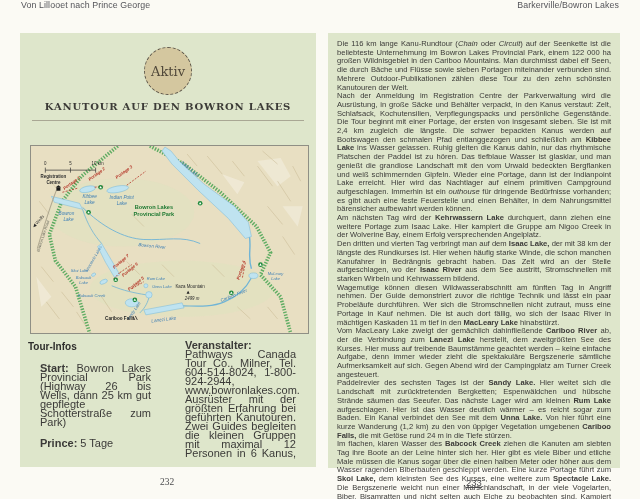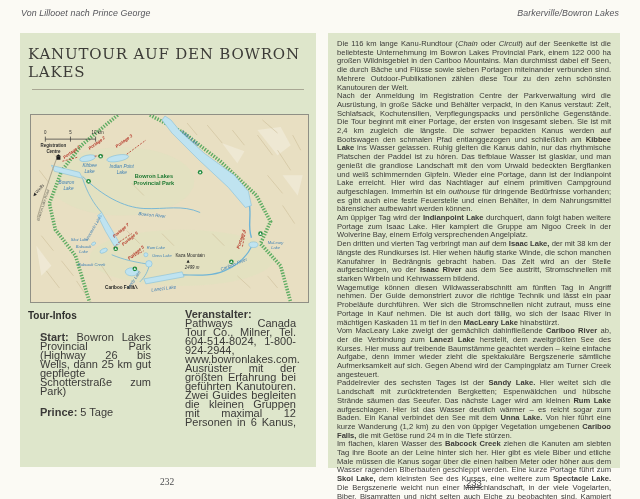--- a/index.html
+++ b/index.html
@@ -2,36 +2,36 @@
 <html lang="de"><head>
 <meta charset="utf-8">
 <style>
   html,body{margin:0;padding:0;}
   body{
     width:640px;height:499px;overflow:hidden;position:relative;
     background:#fbfaf4;
     font-family:"Liberation Sans",sans-serif;
     -webkit-font-smoothing:antialiased;
   }
-  .hdr{position:absolute;top:8px;font-size:8.8px;color:#55555a;letter-spacing:.1px;font-style:italic;}
+  .hdr{position:absolute;top:0;font-size:8.8px;color:#55555a;letter-spacing:.1px;}
   .hdr-left{left:21px;}
   .hdr-right{right:21px;text-align:left;}
   .box{position:absolute;background:#dee6cb;box-sizing:border-box;}
   .box-left{left:20px;top:33px;width:296px;height:434px;padding:8px 8px 6px;}
   .box-right{left:328px;top:33px;width:292px;height:435px;padding:7px 9px;}
   .badge{
     width:46px;height:46px;border-radius:50%;
     border:1.6px dashed #5e574a;background:#d4c79f;
     margin:6px auto 6px;display:flex;align-items:center;justify-content:center;
     font-family:"DejaVu Serif",serif;font-size:13px;color:#50483a;
   }
   .title{
-    margin:4px 0 0;text-align:left;
-    font-family:"DejaVu Serif",serif;font-weight:400;
-    font-size:15px;letter-spacing:.8px;color:#3c3b37;
+    margin:4px 0 0;text-align:center;
+    font-family:"DejaVu Serif",serif;font-weight:700;
+    font-size:10px;letter-spacing:.8px;color:#3c3b37;
   }
   .rule{border-top:1px solid #a9a794;margin:8px 4px 0;}
   .map{margin:24px auto 0;width:277px;height:187px;}
   .map svg{display:block;border:.6px solid #8f8f85;background:#e8dfc2;}
   .tour{margin-top:9px;height:122px;overflow:hidden;
         column-count:2;column-gap:10px;}
   .tour h2{margin:0 0 3px;font-size:10px;color:#2e2e2c;}
   .tour p{margin:12px;font-size:11px;line-height:9px;text-align:justify;color:#3b3a38;}
   .box-right p{margin:0;font-size:7.6px;line-height:8.7px;text-align:justify;color:#3b3a38;}
   .b{font-weight:700;}
@@ -51,20 +51,23 @@
 </style>
 </head>
 <body>
 
 <div class="sheet">
 
   <div class="hdr hdr-left">Von Lillooet nach Prince George</div>
   <div class="hdr hdr-right">Barkerville/Bowron Lakes</div>
 
   <section class="box box-left">
+    <div class="badge">
+      <span>Aktiv</span>
+    </div>
     <h1 class="title">KANUTOUR AUF DEN BOWRON LAKES</h1>
     <div class="rule"></div>
 
     <div class="map">
       <svg width="277" height="187" viewBox="0 0 275 186">
 
         <rect x="0" y="0" width="275" height="186" fill="#e8dfc2"></rect>
         <ellipse cx="90" cy="66" rx="72" ry="34" fill="#dde4bf" opacity=".5"></ellipse>
         <ellipse cx="150" cy="142" rx="92" ry="28" fill="#dde4bf" opacity=".45"></ellipse>
 
@@ -214,21 +217,21 @@
       <p><span class="b">Prince: </span><span>5 Tage</span></p>
       <p><span class="b">Veranstalter: </span><span>Pathways Canada Tour Co., Milner, Tel. 604-514-8024, 1-800-924-2944, www.bowronlakes.com. Ausrüster mit der größten Erfahrung bei geführten Kanutouren. Zwei Guides begleiten die kleinen Gruppen mit maximal 12 Personen in 6 Kanus, die komplette Ausrüstung wird gestellt. Becker's Lodge, Wells, Tel. 250-992-8864, 1-800-808-4761 (Reservation Office), 1-604-629-9694 (Lodge, Mai–Sept.), www.beckerslodge.ca. Vermietung von Kanus, Kajaks und Ausrüstung, Transport. Unterkunft in Cabins €. Geführte Paddeltouren werden von der Lodge leider nicht mehr angeboten.</span></p>
       <p><span class="b">Highway: </span><span>geführte 8-Tages-Tour $ 2460, Kanuverleih je nach Boot $ 220–420 für 8 Tage, 1/2- bis 3-tägige Rentals $ 50–200. Termine zwischen Mitte Juni und Anfang September.</span></p>
 
     </div>
   </section>
 
   <section class="box box-right">
     <p><span>Die 116 km lange Kanu-Rundtour (</span><span class="i">Chain</span><span> oder </span><span class="i">Circuit</span><span>) auf der Seenkette ist die beliebteste Unternehmung im Bowron Lakes Provincial Park, einem 122 000 ha großen Wildnisgebiet in den Cariboo Mountains. Man durchmisst dabei elf Seen, die durch Bäche und Flüsse sowie sieben Portagen miteinander verbunden sind. Mehrere Outdoor-Publikationen zählen diese Tour zu den zehn schönsten Kanutouren der Welt.</span></p>
     <p><span>Nach der Anmeldung im Registration Centre der Parkverwaltung wird die Ausrüstung, in große Säcke und Behälter verpackt, in den Kanus verstaut: Zelt, Schlafsack, Kochutensilien, Verpflegungspacks und persönliche Gegenstände. Die Tour beginnt mit einer Portage, der ersten von insgesamt sieben. Sie ist mit 2,4 km zugleich die längste. Die schwer bepackten Kanus werden auf Bootswagen den schmalen Pfad entlanggezogen und schließlich am </span><span class="b">Kibbee Lake</span><span> ins Wasser gelassen. Ruhig gleiten die Kanus dahin, nur das rhythmische Platschen der Paddel ist zu hören. Das tiefblaue Wasser ist glasklar, und man genießt die grandiose Landschaft mit den vom Urwald bedeckten Bergflanken und weiß schimmernden Gipfeln. Wieder eine Portage, dann ist der Indianpoint Lake erreicht. Hier wird das Nachtlager auf einem primitiven Campground aufgeschlagen. Immerhin ist ein </span><span class="i">outhouse</span><span> für dringende Bedürfnisse vorhanden; es gibt auch eine feste Feuerstelle und einen Behälter, in dem Nahrungsmittel bärensicher aufbewahrt werden können.</span></p>
-    <p><span>Am üppiger Tag wird der </span><span class="b">Indianpoint Lake</span><span> durchquert, dann folgt haben weitere Portage zum Isaac Lake. Hier kampiert die Gruppe am Nigoo Creek in der Wolverine Bay, einem Erfolg versprechenden Angelplatz.</span></p>
+    <p><span>Am nächsten Tag wird der </span><span class="b">Kehrwassern Lake</span><span> durchquert, dann ziehen eine weitere Portage zum Isaac Lake. Hier kampiert die Gruppe am Nigoo Creek in der Wolverine Bay, einem Erfolg versprechenden Angelplatz.</span></p>
     <p><span>Den dritten und vierten Tag verbringt man auf dem </span><span class="b">Isaac Lake,</span><span> der mit 38 km der längste des Rundkurses ist. Hier wehen häufig starke Winde, die schon manchen Kanufahrer in Bedrängnis gebracht haben. Das Zelt wird an der Stelle aufgeschlagen, wo der </span><span class="b">Isaac River</span><span> aus dem See austritt, Stromschnellen mit starken Wirbeln und Kehrwassern bildend.</span></p>
     <p><span>Wagemutige können diesen Wildwasserabschnitt am fünften Tag in Angriff nehmen. Der Guide demonstriert zuvor die richtige Technik und lässt ein paar Probeläufe durchführen. Wer sich die Stromschnellen nicht zutraut, muss eine Portage in Kauf nehmen. Die ist auch dort fällig, wo sich der Isaac River in mächtigen Kaskaden 11 m tief in den </span><span class="b">MacLeary Lake</span><span> hinabstürzt.</span></p>
     <p><span>Vom MacLeary Lake zweigt der gemächlich dahinfließende </span><span class="b">Cariboo River</span><span> ab, der die Verbindung zum </span><span class="b">Lanezi Lake</span><span> herstellt, dem zweitgrößten See des Kurses. Hier muss auf treibende Baumstämme geachtet werden – keine einfache Aufgabe, denn immer wieder zieht die spektakuläre Bergszenerie sämtliche Aufmerksamkeit auf sich. Gegen Abend wird der Campingplatz am Turner Creek angesteuert.</span></p>
     <p><span>Paddelrevier des sechsten Tages ist der </span><span class="b">Sandy Lake.</span><span> Hier weitet sich die Landschaft mit zurücktretenden Bergketten; Espenwäldchen und hübsche Strände säumen das Seeufer. Das nächste Lager wird am kleinen </span><span class="b">Rum Lake</span><span> aufgeschlagen. Hier ist das Wasser deutlich wärmer – es reicht sogar zum Baden. Ein Kanal verbindet den See mit dem </span><span class="b">Unna Lake.</span><span> Von hier führt eine kurze Wanderung (1,2 km) zu den von üppiger Vegetation umgebenen </span><span class="b">Cariboo Falls,</span><span> die mit Getöse rund 24 m in die Tiefe stürzen.</span></p>
     <p><span>Im flachen, klaren Wasser des </span><span class="b">Babcock Creek</span><span> ziehen die Kanuten am siebten Tag ihre Boote an der Leine hinter sich her. Hier gibt es viele Biber und etliche Male müssen die Kanus sogar über die einen halben Meter oder höher aus dem Wasser ragenden Biberbauten geschleppt werden. Eine kurze Portage führt zum </span><span class="b">Skoi Lake,</span><span> dem kleinsten See des Kurses, eine weitere zum </span><span class="b">Spectacle Lake.</span><span> Die Bergszenerie weicht nun einer Marschlandschaft, in der viele Vogelarten, Biber, Bisamratten und nicht selten auch Elche zu beobachten sind. Kampiert wird am Bowron River.</span></p>
 
   </section>
 
   <div class="folio folio-left">232</div>
   <div class="folio folio-right">233</div>

